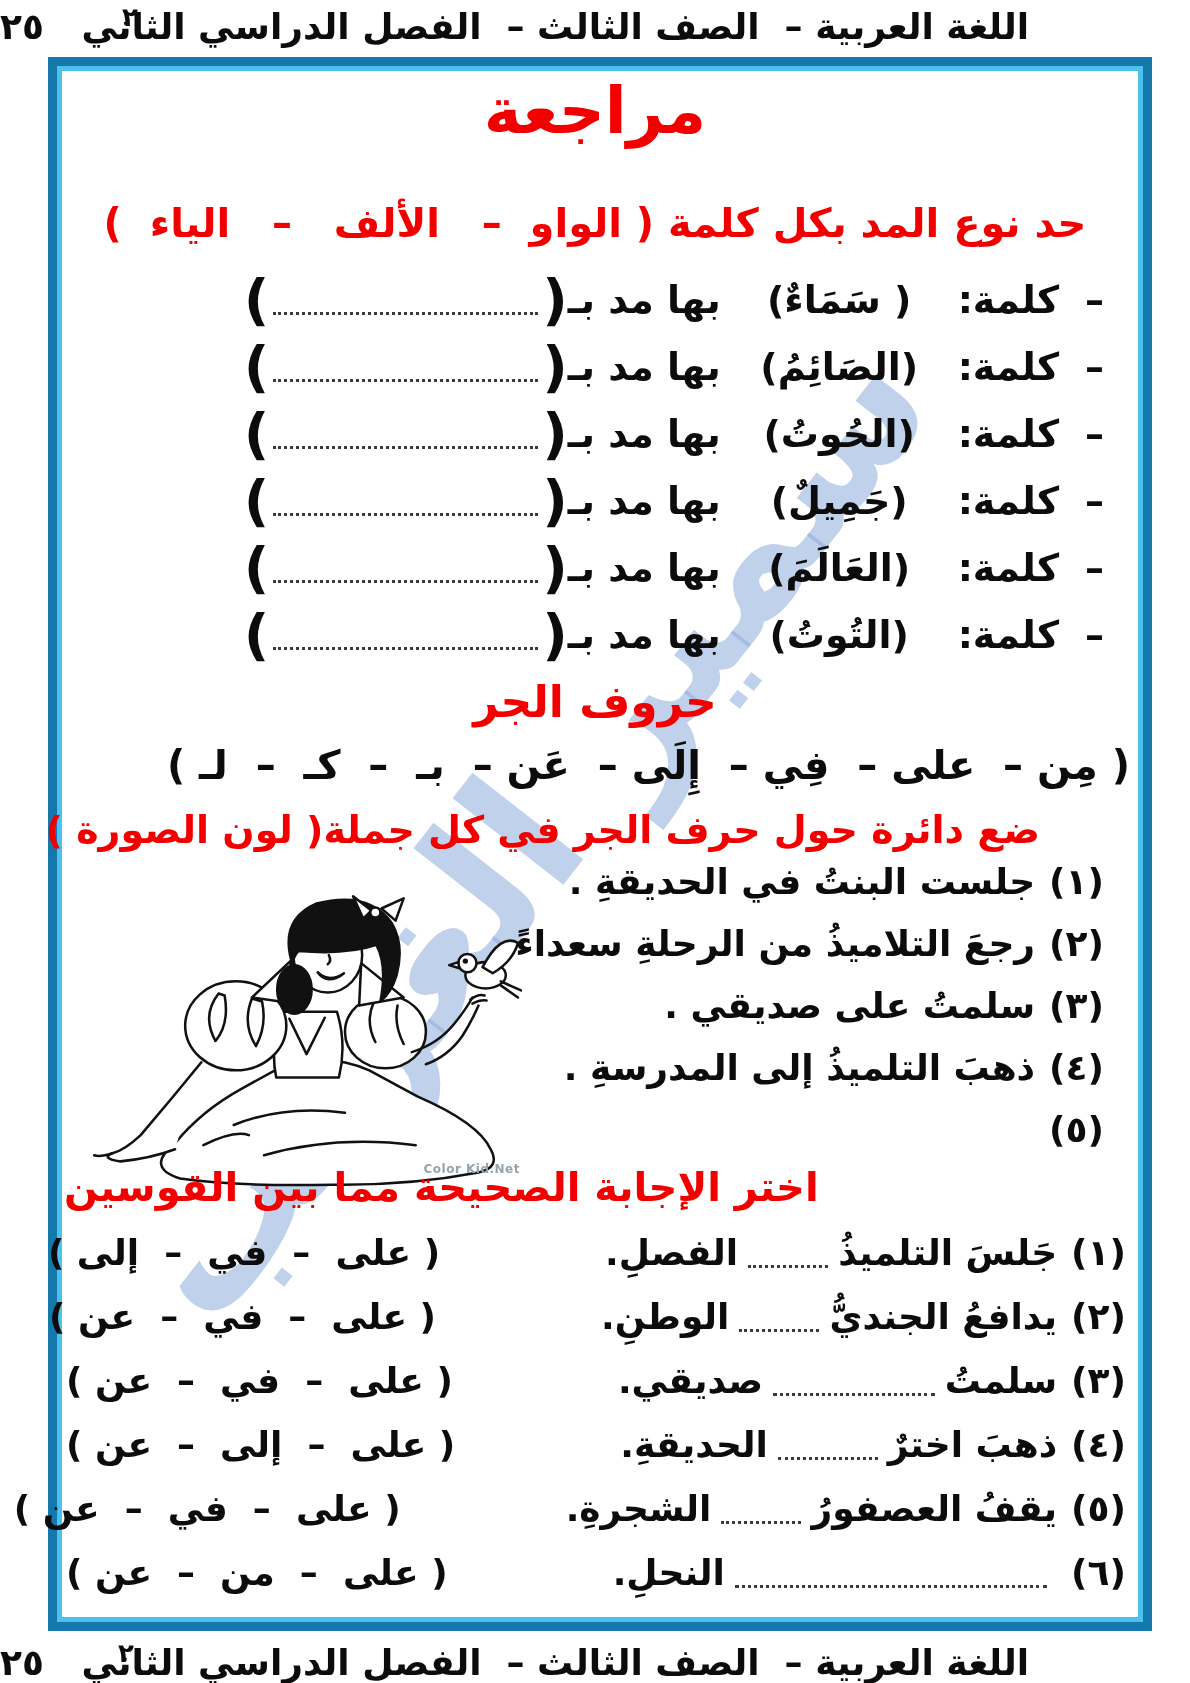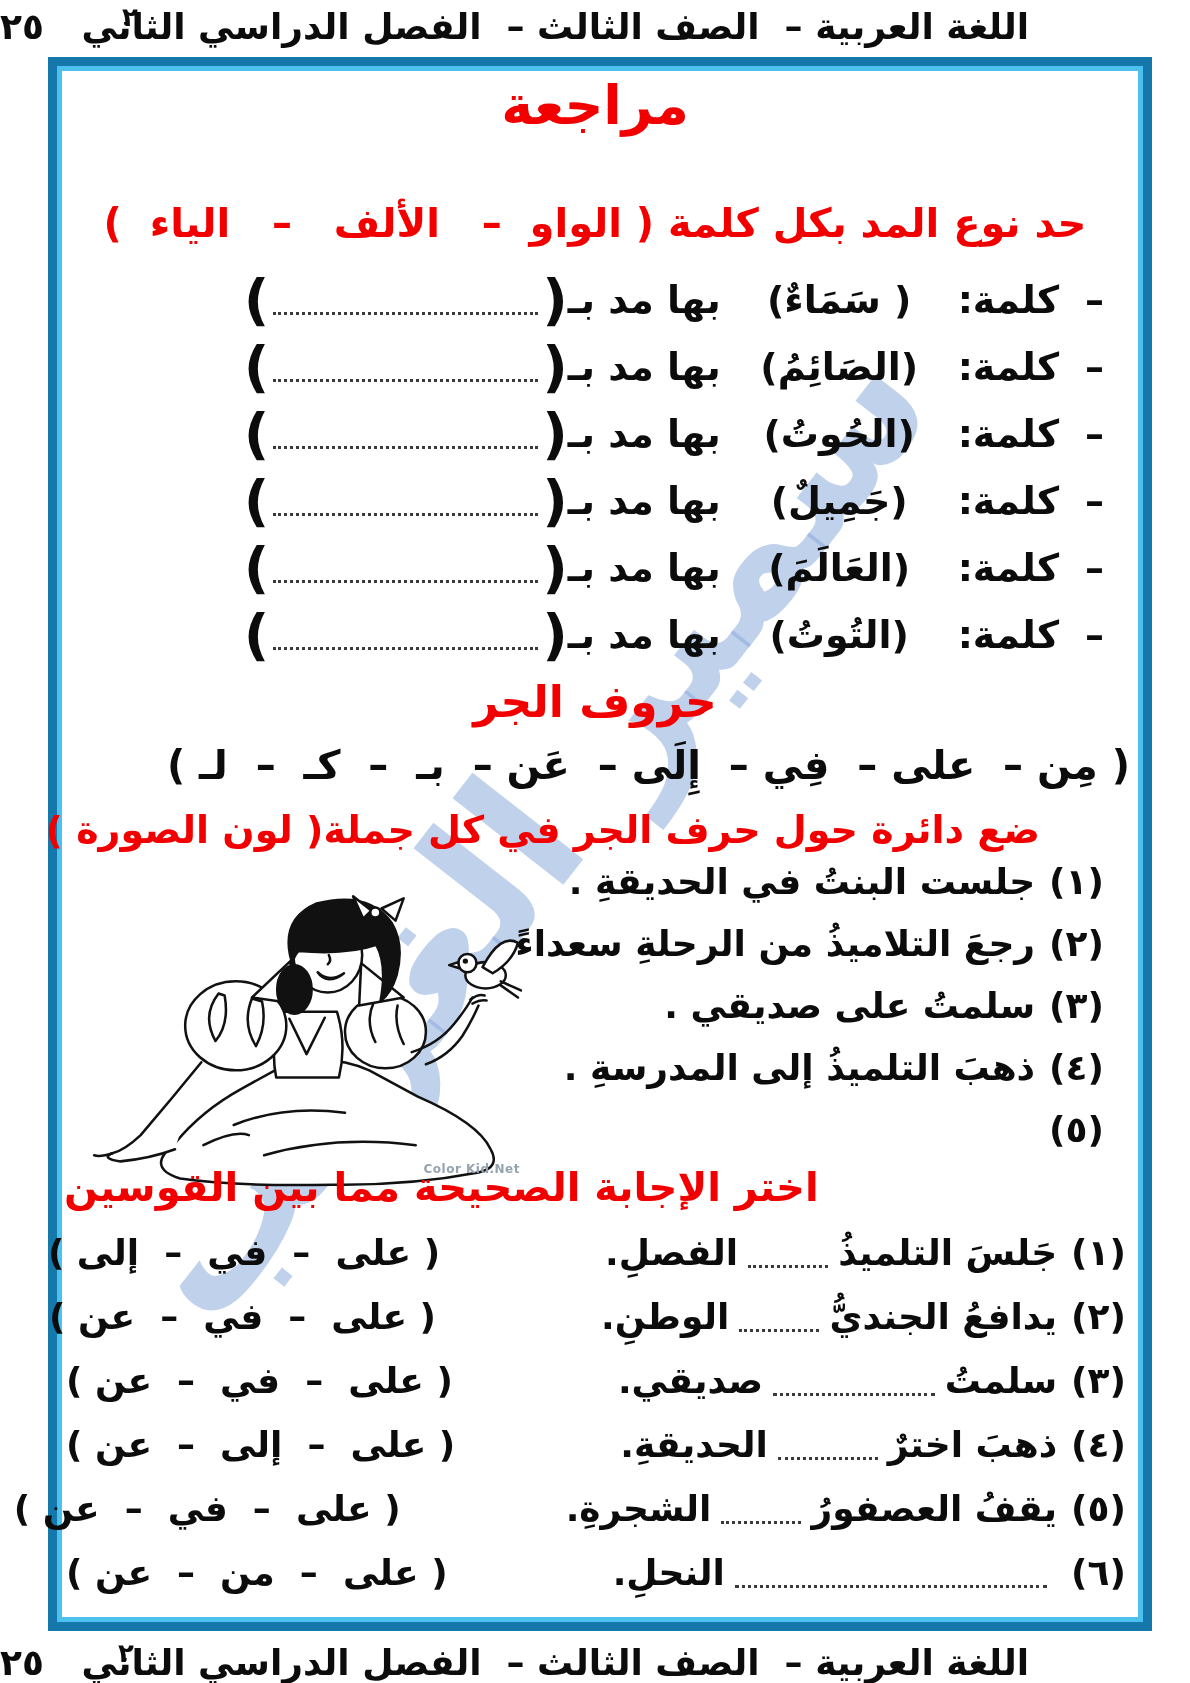--- a/index.html
+++ b/index.html
@@ -21,21 +21,21 @@
     border:9px solid #1478ab; box-shadow:inset 0 0 0 5px #4cc0ef;
   }
   
   .watermark{
     position:absolute; top:725px; left:-125px; width:1300px; height:210px;
     transform:rotate(-52deg); text-align:center; font-size:185px; line-height:210px;
     color:rgba(141,171,221,0.55); white-space:nowrap; pointer-events:none; z-index:1;
   }
   .content{position:relative; z-index:2;}
   
-  .title{position:absolute; top:74px; left:0; right:0; text-align:center; font-size:54px; color:#f20000;}
+  .title{position:absolute; top:74px; left:0; right:0; text-align:center; font-size:64px; color:#f20000;}
   .red{color:#f20000;}
   .madd-heading{position:absolute; top:200px; left:100px; right:100px; text-align:center; font-size:40px; white-space:pre;}
   
   .madd-list{position:absolute; top:266px; right:86px; left:246px;}
   .madd-row{display:flex; justify-content:space-between; align-items:center; height:67px; font-size:38px;}
   .madd-right{display:flex; align-items:center; gap:26px; white-space:pre;}
   .madd-word{min-width:185px; text-align:center;}
   .blank{display:flex; align-items:center;}
   .paren{font-size:56px; line-height:1;}
   .dotline{display:inline-block; width:265px; height:0; border-bottom:3px dotted #3a3a3a; transform:translateY(14px); margin:0 4px;}

